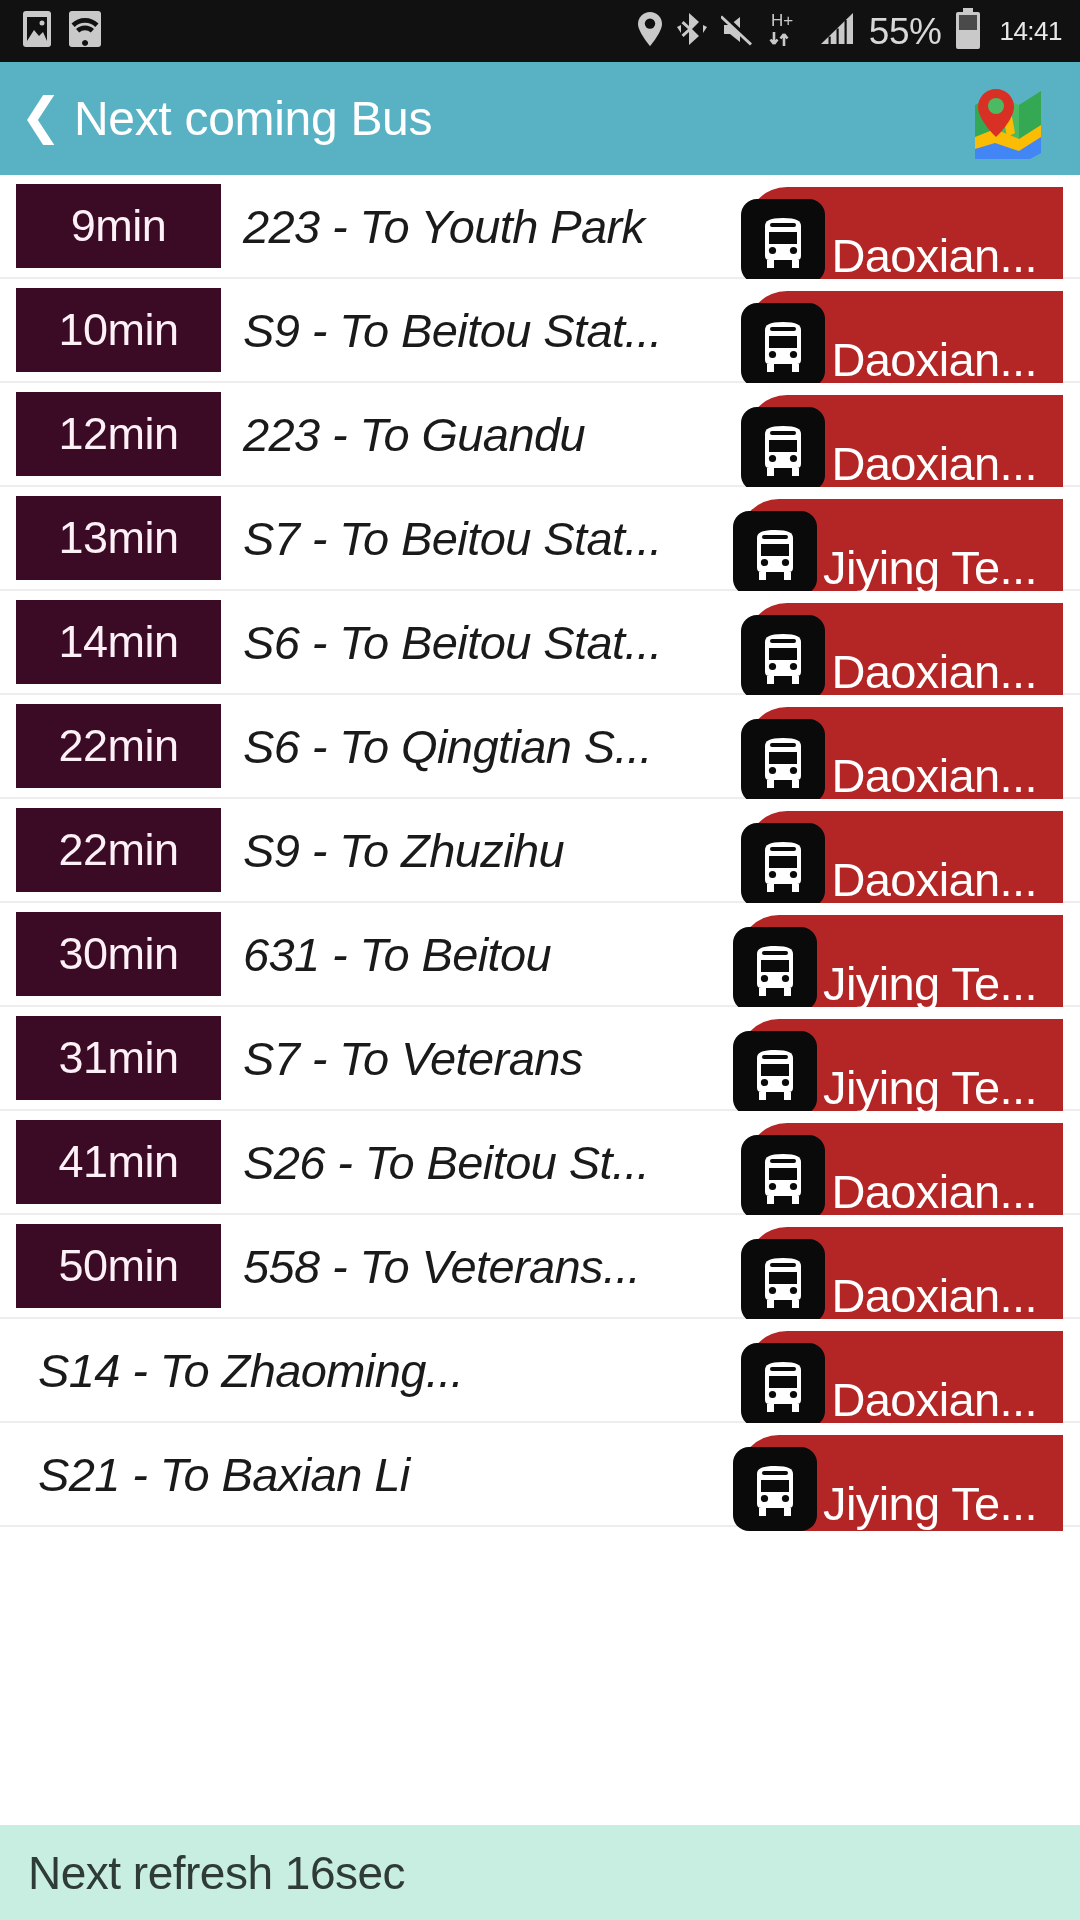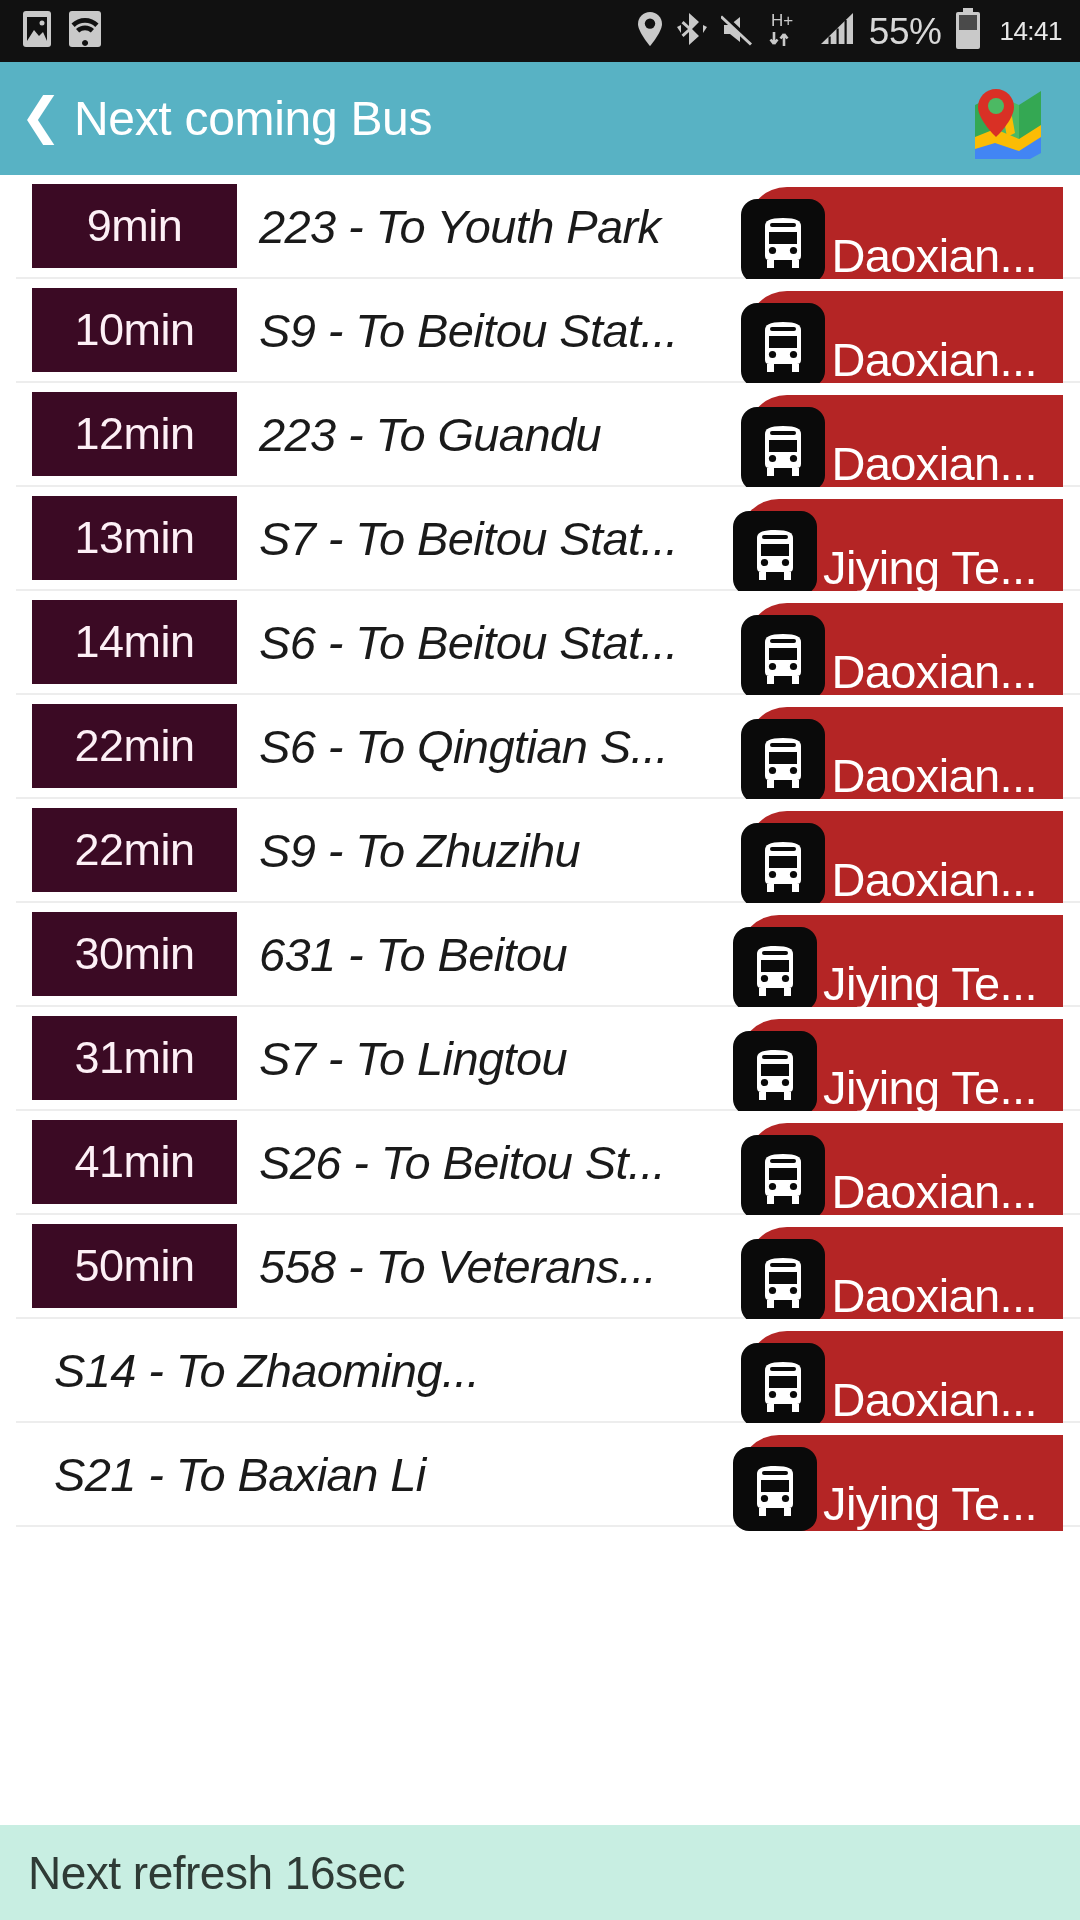--- a/index.html
+++ b/index.html
@@ -81,21 +81,20 @@
     overflow: hidden;
   }
   .row {
     height: 104px;
     display: flex;
     align-items: center;
     border-bottom: 2px solid #ededed;
     background: #ffffff;
     position: relative;
     padding-left: 16px;
-    margin-left: 16px;
   }
   .eta {
     min-width: 205px;
     height: 84px;
     background: #3b0a24;
     color: #fdf0f6;
     font-size: 45px;
     display: flex;
     align-items: center;
     justify-content: center;
@@ -399,21 +398,21 @@
             <circle cx="41.5" cy="40.5" r="3.6" fill="#0a0a0a"></circle>
             <rect x="15" y="50" width="7" height="8" fill="#ffffff"></rect>
             <rect x="40" y="50" width="7" height="8" fill="#ffffff"></rect>
           </svg>
         </span>
         <span class="stop-name">Jiying Te...</span>
       </span>
     </div>
     <div class="row">
       <span class="eta">31min</span>
-      <span class="route">S7 - To Lingtou</span>
+      <span class="route">S7 - To Veterans</span>
       <span class="stop-pill">
         <span class="bus-badge">
           <svg width="62" height="62" viewBox="0 0 62 62">
             <path d="M13 16 C13 11 17 8 31 8 C45 8 49 11 49 16 L49 46 C49 49 47 50 45 50 L17 50 C15 50 13 49 13 46 Z" fill="#ffffff"></path>
             <rect x="18" y="13" width="26" height="4" rx="2" fill="#0a0a0a"></rect>
             <path d="M17 22 L45 22 L45 34 L17 34 Z" fill="#0a0a0a"></path>
             <circle cx="20.5" cy="40.5" r="3.6" fill="#0a0a0a"></circle>
             <circle cx="41.5" cy="40.5" r="3.6" fill="#0a0a0a"></circle>
             <rect x="15" y="50" width="7" height="8" fill="#ffffff"></rect>
             <rect x="40" y="50" width="7" height="8" fill="#ffffff"></rect>

